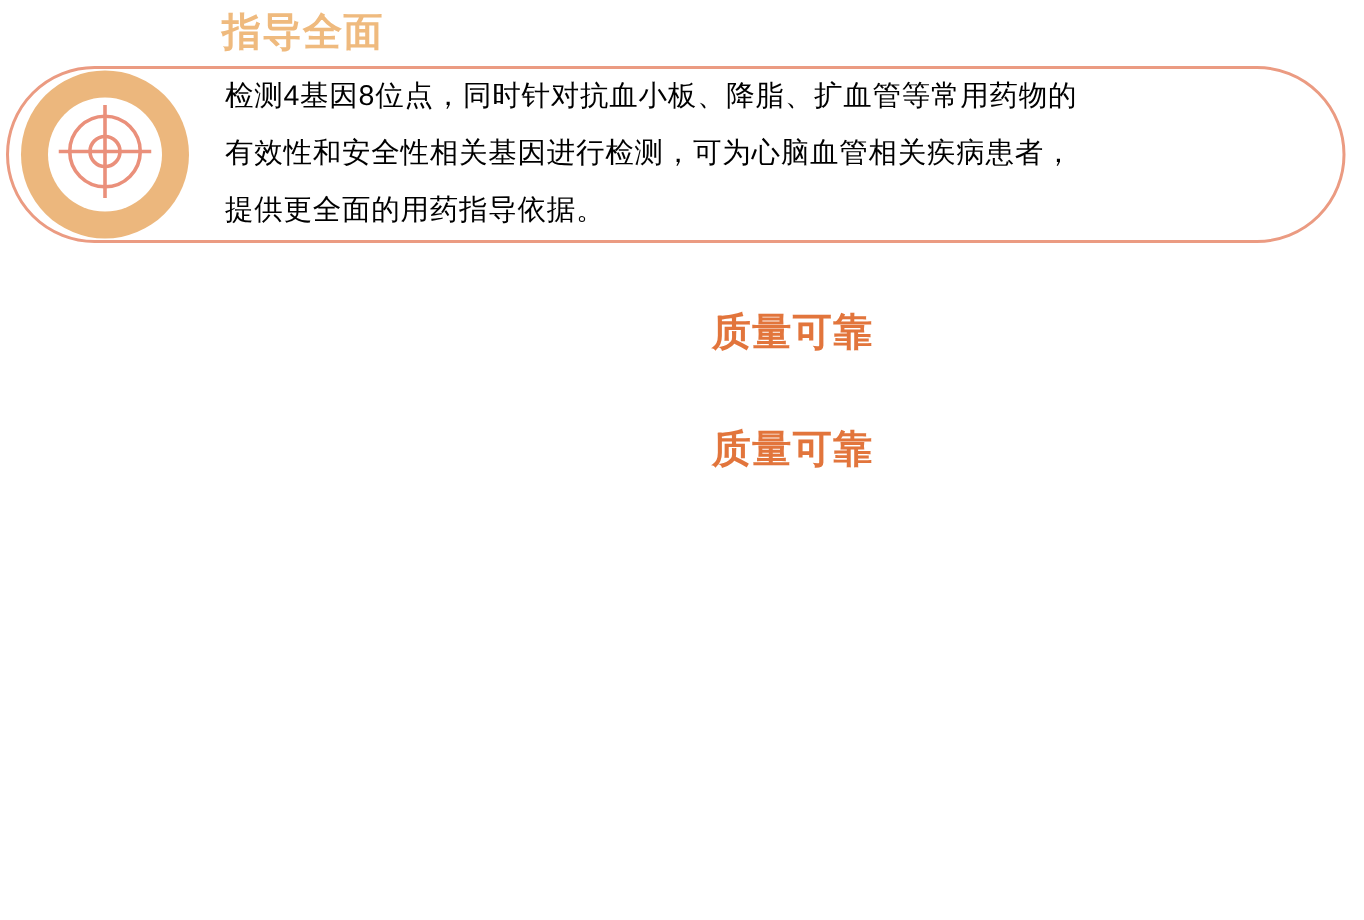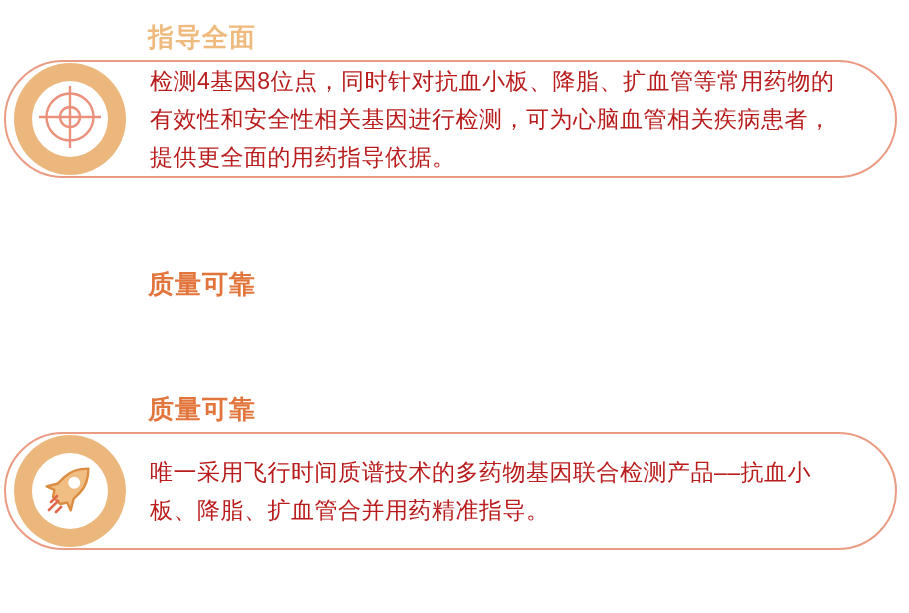--- a/index.html
+++ b/index.html
@@ -6,24 +6,24 @@
   html, body { background: #ffffff; }
   body {
     font-family: "Liberation Sans", "DejaVu Sans", sans-serif;
   }
   .canvas {
     position: relative;
     width: 909px;
     height: 613px;
     background: #ffffff;
     overflow: hidden;
-    padding-top: 18px;
+    padding-top: 2px;
   }
   .section { position: relative; }
-  .section + .section { margin-top: 87px; }
+  .section + .section { margin-top: 40px; text-align: center; }
 
   .section-title {
     margin-left: 148px;
     font-size: 26px;
     font-weight: bold;
     line-height: 38px;
     letter-spacing: 1px;
   }
   .title-sand   { color: #EFBA7E; }
   .title-orange { color: #E2753C; }
@@ -32,23 +32,23 @@
   .pill {
     height: 118px;
     border: 2px solid #EB9B82;
     border-radius: 60px;
     display: flex;
     align-items: center;
     padding-left: 144px;
     padding-right: 24px;
   }
   .body-text {
-    font-size: 23px;
+    font-size: 19px;
     line-height: 38px;
-    color: #b91c1c;
+    color: #000000;
     letter-spacing: 0.5px;
     white-space: pre-line;
   }
 
   .badge {
     position: absolute;
     left: 10px;
     top: 50%;
     transform: translateY(-50%);
     width: 112px;
@@ -95,36 +95,15 @@
       </div>
     </div>
   </div>
 
   <div class="section">
     <h2 class="section-title title-orange">质量可靠</h2>
   </div>
 
   <div class="section">
     <h2 class="section-title title-orange">质量可靠</h2>
-    <div class="pill-wrap">
-      <div class="pill">
-        <p class="body-text">唯一采用飞行时间质谱技术的多药物基因联合检测产品––抗血小
-板、降脂、扩血管合并用药精准指导。</p>
-      </div>
-      <div class="badge badge-sand">
-        <span>
-          <svg width="64" height="64" viewBox="0 0 64 64">
-            <g transform="rotate(45 32 30)">
-              <path d="M32 4 C38 10 43 17 43 27 L43 36 L49 46 L41 43 L37 49 L27 49 L23 43 L15 46 L21 36 L21 27 C21 17 26 10 32 4 Z" fill="#F0BD83" stroke="#DB8C41" stroke-width="2.4" stroke-linejoin="round"></path>
-              <circle cx="32" cy="24" r="6" fill="#ffffff"></circle>
-            </g>
-            <g stroke="#E2664C" stroke-width="2.6" stroke-linecap="round">
-              <line x1="13" y1="45" x2="19" y2="39"></line>
-              <line x1="11" y1="53" x2="20" y2="44"></line>
-              <line x1="18" y1="55" x2="23" y2="50"></line>
-            </g>
-          </svg>
-        </span>
-      </div>
-    </div>
   </div>
 
 </div>
 
 </body></html>

